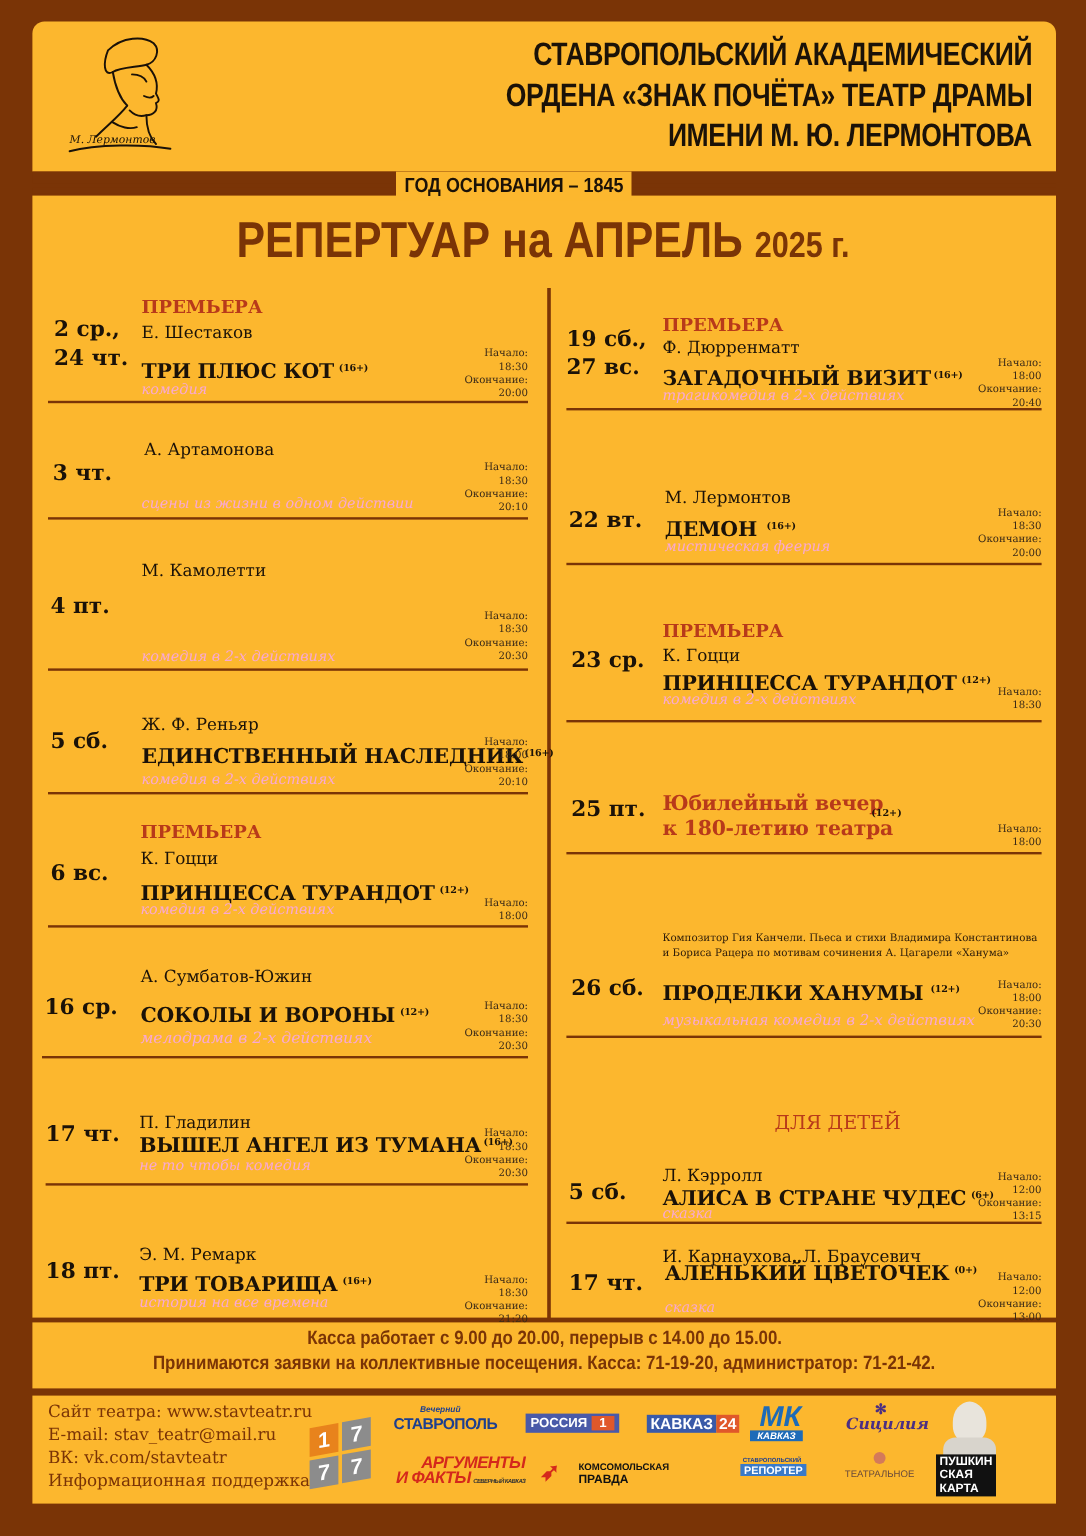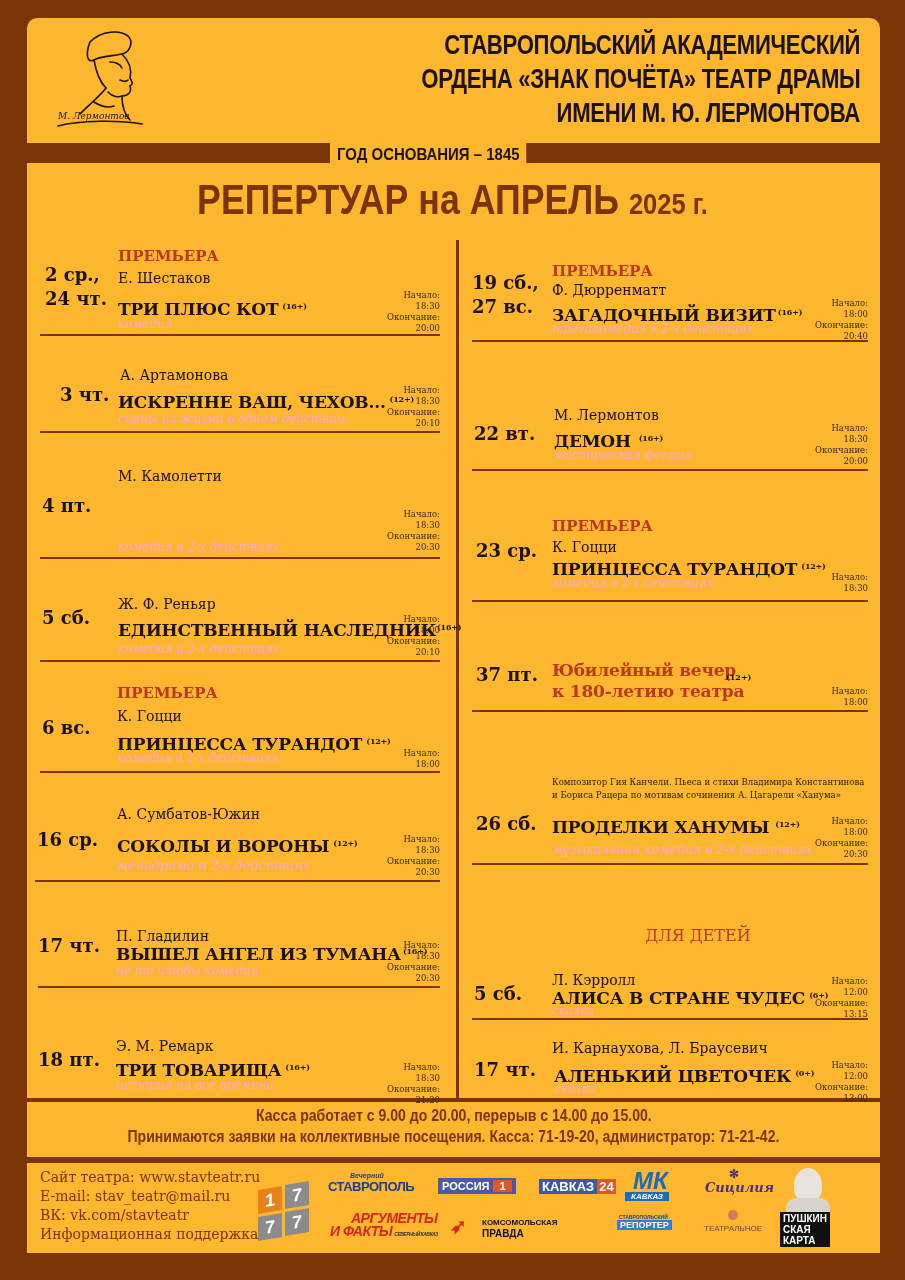--- a/index.html
+++ b/index.html
@@ -105,23 +105,22 @@
   <div class="times" style="top:45px;">
       <div>Начало:</div>
       <div>18:30</div>
       <div>Окончание:</div>
       <div>20:00</div>
     </div>
   <div class="rule" style="top:89px;"></div>
 </div>
 
 <div class="show" style="left:40px;top:365px;width:400px;height:70px;">
-  <div class="date" style="left:20px;top:18px;">3 чт.</div>
+  <div class="date" style="left:4px;top:18px;">3 чт.</div>
   <div class="author" style="left:80px;top:2px;text-align:right;">А. Артамонова</div>
-  <div class="title" style="left:78px;top:23px;"><span>ИСКРЕННЕ ВАШ, ЧЕХОВ...</span><span class="age">(12+)</span></div>
   <div class="genre" style="left:78px;top:47px;">сцены из жизни в одном действии</div>
   <div class="times" style="top:20px;">
       <div>Начало:</div>
       <div>18:30</div>
       <div>Окончание:</div>
       <div>20:10</div>
     </div>
   <div class="rule" style="top:66px;"></div>
 </div>
 
@@ -243,21 +242,21 @@
   <div class="title" style="left:80px;top:38px;"><span>ПРИНЦЕССА ТУРАНДОТ</span><span class="age">(12+)</span></div>
   <div class="genre" style="left:80px;top:59px;">комедия в 2-х действиях</div>
   <div class="times" style="top:55px;">
       <div>Начало:</div>
       <div>18:30</div>
     </div>
   <div class="rule" style="top:83px;"></div>
 </div>
 
 <div class="show" style="left:472px;top:660px;width:396px;height:50px;">
-  <div class="date" style="left:4px;top:3px;">37 пт.</div>
+  <div class="date" style="left:4px;top:3px;">25 пт.</div>
   <div class="title red" style="left:80px;top:0px;white-space:pre;line-height:21px;">Юбилейный вечер
 к 180-летию театра</div>
   <div class="age" style="position:absolute;left:250px;top:12px;font-size:8px;font-weight:bold;color:#1b1208;">(12+)</div>
   <div class="times" style="top:26px;">
       <div>Начало:</div>
       <div>18:00</div>
     </div>
   <div class="rule" style="top:50px;"></div>
 </div>
 
@@ -288,21 +287,21 @@
       <div>12:00</div>
       <div>Окончание:</div>
       <div>13:15</div>
     </div>
   <div class="rule" style="top:46px;"></div>
 </div>
 
 <div class="show" style="left:472px;top:1040px;width:396px;height:56px;">
   <div class="date" style="left:2px;top:18px;">17 чт.</div>
   <div class="author" style="left:80px;top:0px;">И. Карнаухова, Л. Браусевич</div>
-  <div class="title" style="left:82px;top:22px;"><span>АЛЕНЬКИЙ ЦВЕТОЧЕК</span><span class="age">(0+)</span></div>
+  <div class="title" style="left:82px;top:7px;"><span>АЛЕНЬКИЙ ЦВЕТОЧЕК</span><span class="age">(0+)</span></div>
   <div class="genre" style="left:82px;top:42px;">сказка</div>
   <div class="times" style="top:20px;">
       <div>Начало:</div>
       <div>12:00</div>
       <div>Окончание:</div>
       <div>13:00</div>
     </div>
 </div>
 
 <div class="info-line" style="top:1107px;"><span>Касса работает с 9.00 до 20.00, перерыв с 14.00 до 15.00.</span></div>

